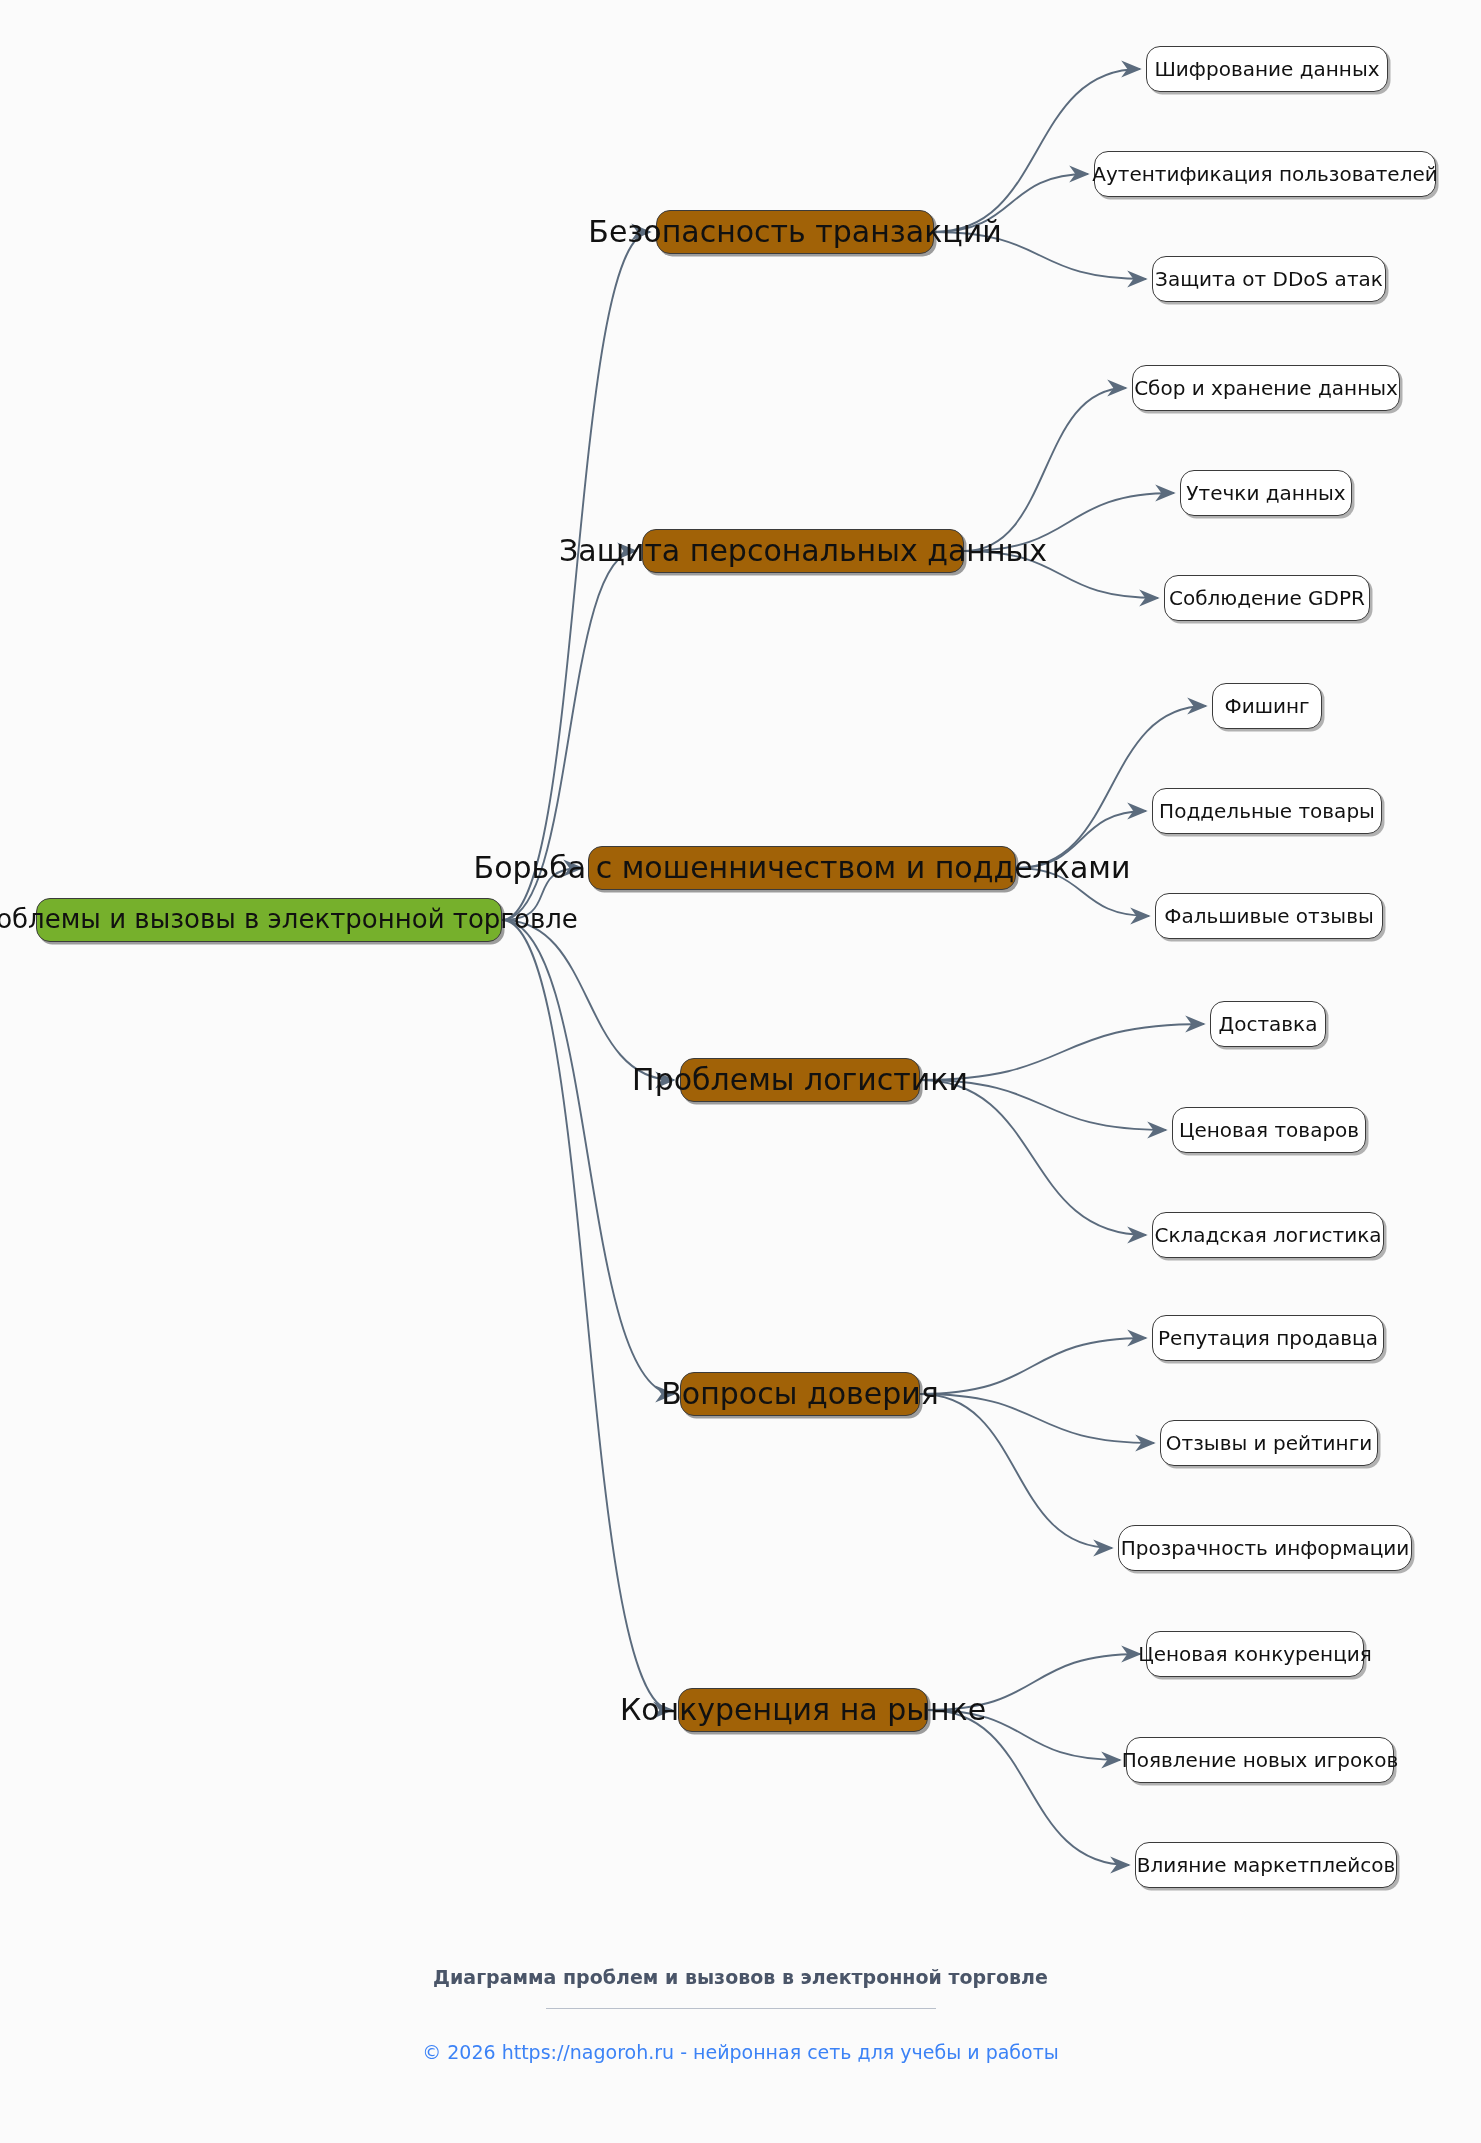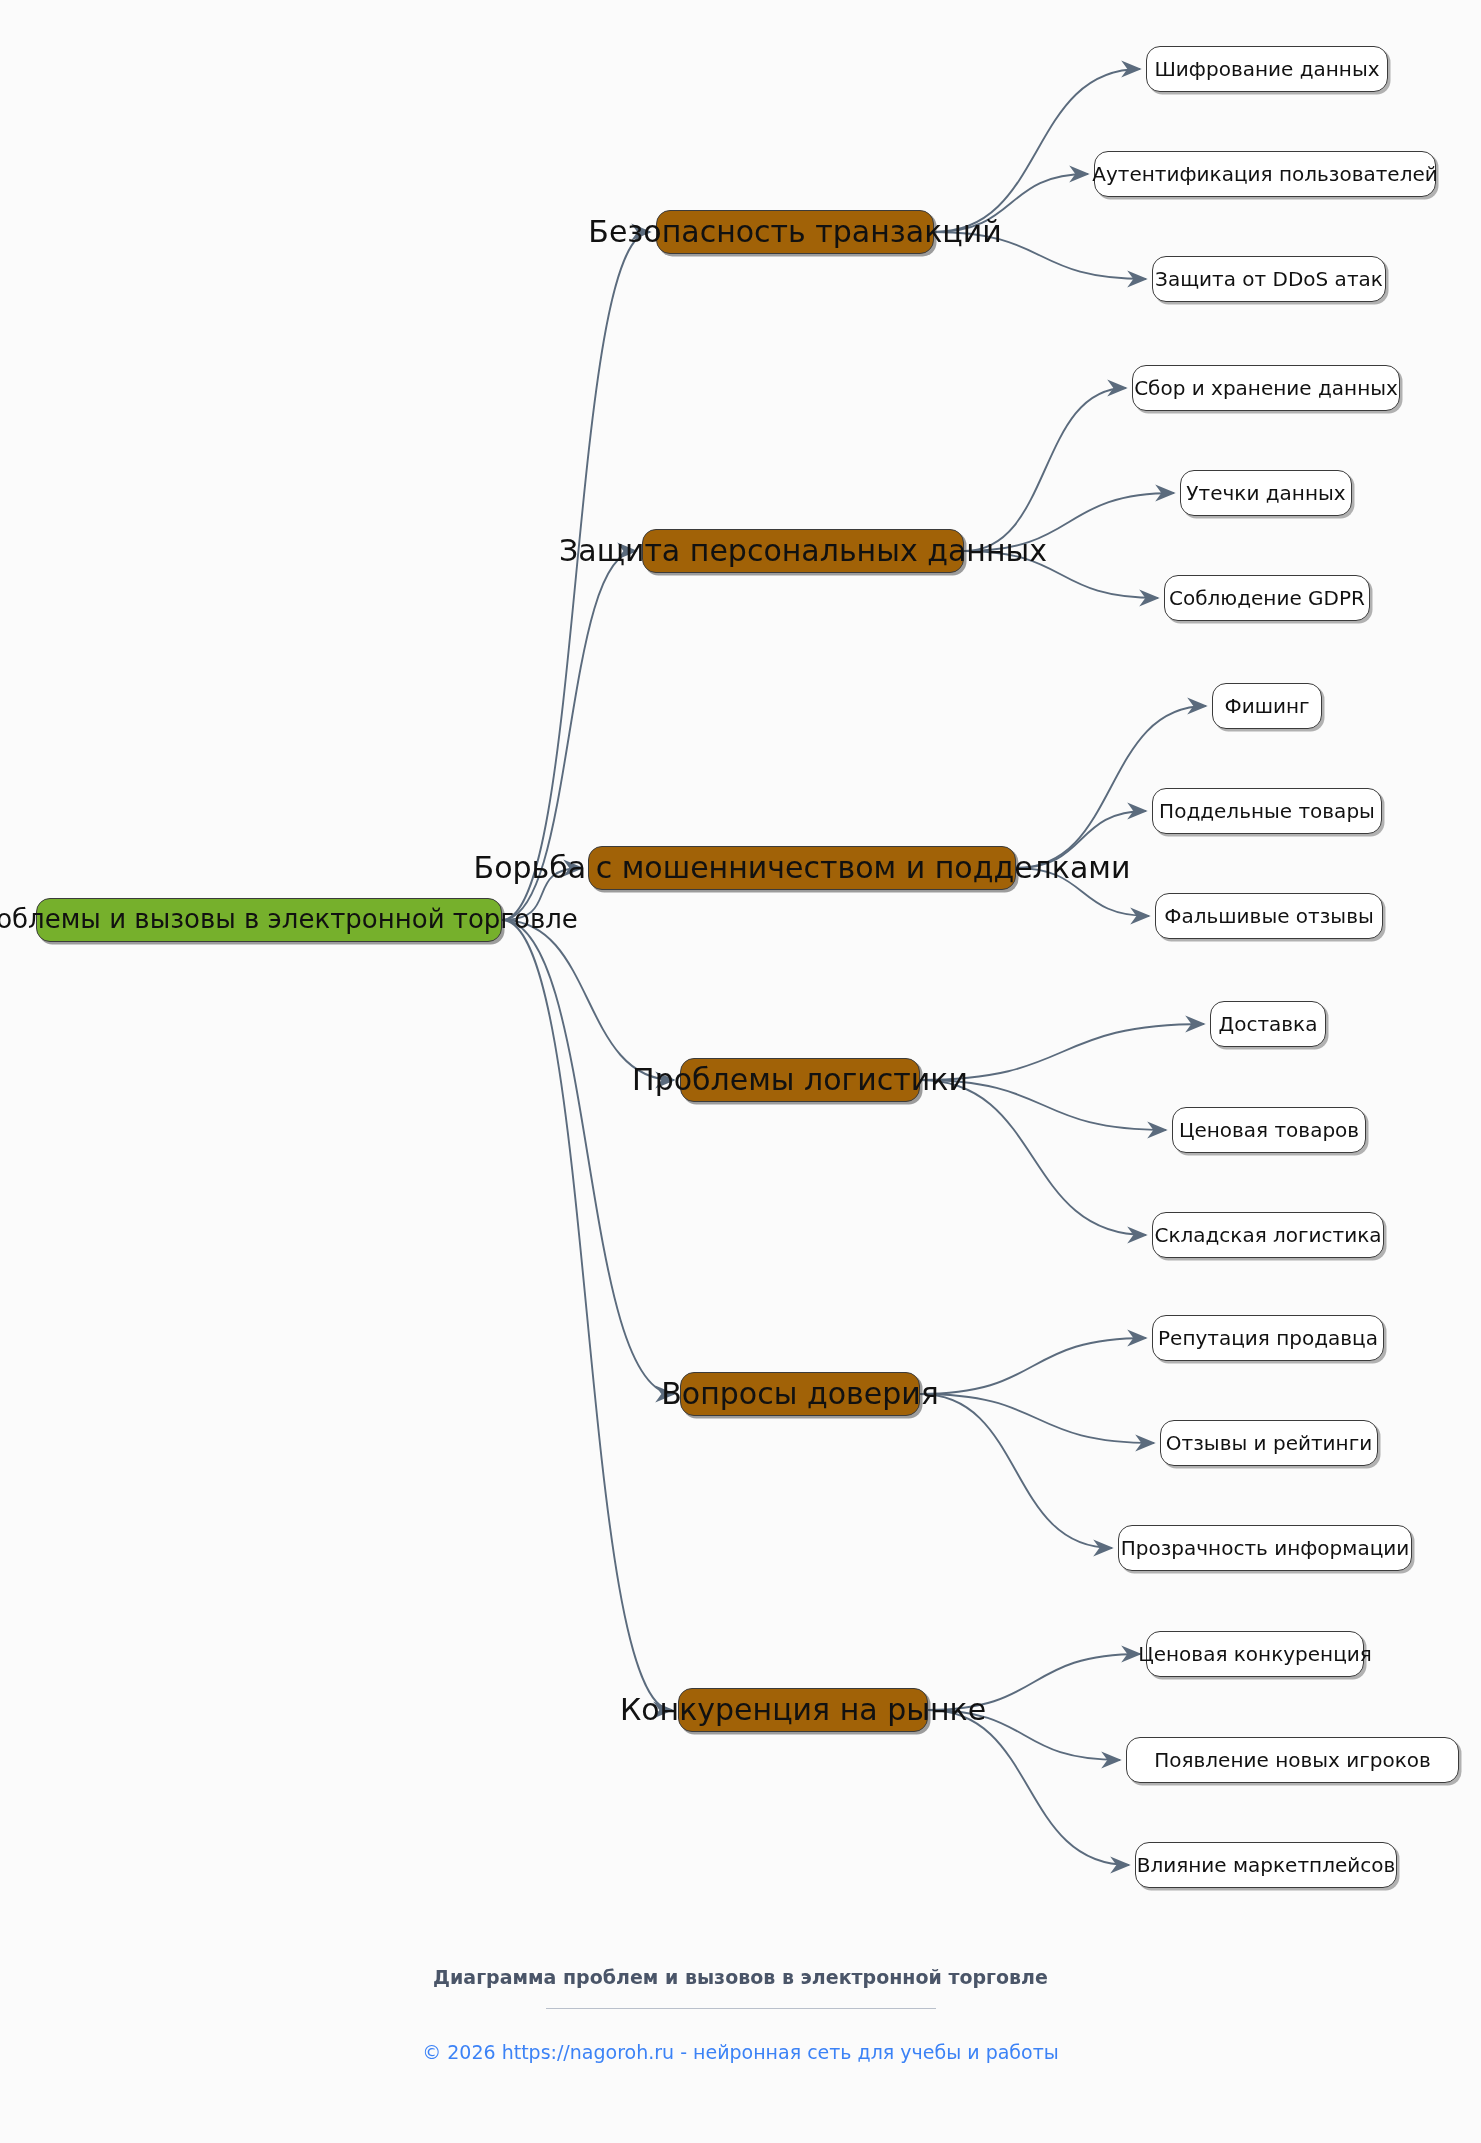--- a/index.html
+++ b/index.html
@@ -111,30 +111,30 @@
       </div>
       <div class="node branch" style="left: 680px; top: 1372px; width: 240px; height: 44px;">
         <span>Вопросы доверия</span>
       </div>
       <div class="node leaf" style="left: 1152px; top: 1315px; width: 232px; height: 46px;">
         <span>Репутация продавца</span>
       </div>
       <div class="node leaf" style="left: 1160px; top: 1420px; width: 218px; height: 46px;">
         <span>Отзывы и рейтинги</span>
       </div>
-      <div class="node leaf" style="left: 1118px; top: 1525px; width: 294px; height: 46px;">
+      <div class="node leaf" style="left: 1118px; top: 1525px; width: 294px; height: 46px; border-radius: 17px;">
         <span>Прозрачность информации</span>
       </div>
       <div class="node branch" style="left: 678px; top: 1688px; width: 250px; height: 44px;">
         <span>Конкуренция на рынке</span>
       </div>
       <div class="node leaf" style="left: 1146px; top: 1631px; width: 218px; height: 46px;">
         <span>Ценовая конкуренция</span>
       </div>
-      <div class="node leaf" style="left: 1126px; top: 1737px; width: 333px; height: 46px;">
+      <div class="node leaf" style="left: 1126px; top: 1737px; width: 268px; height: 46px;">
         <span>Появление новых игроков</span>
       </div>
       <div class="node leaf" style="left: 1135px; top: 1842px; width: 262px; height: 46px;">
         <span>Влияние маркетплейсов</span>
       </div>
     </div>
 
   <div id="footer">
     <div class="ftitle">Диаграмма проблем и вызовов в электронной торговле</div>
     <div class="frule"></div>

